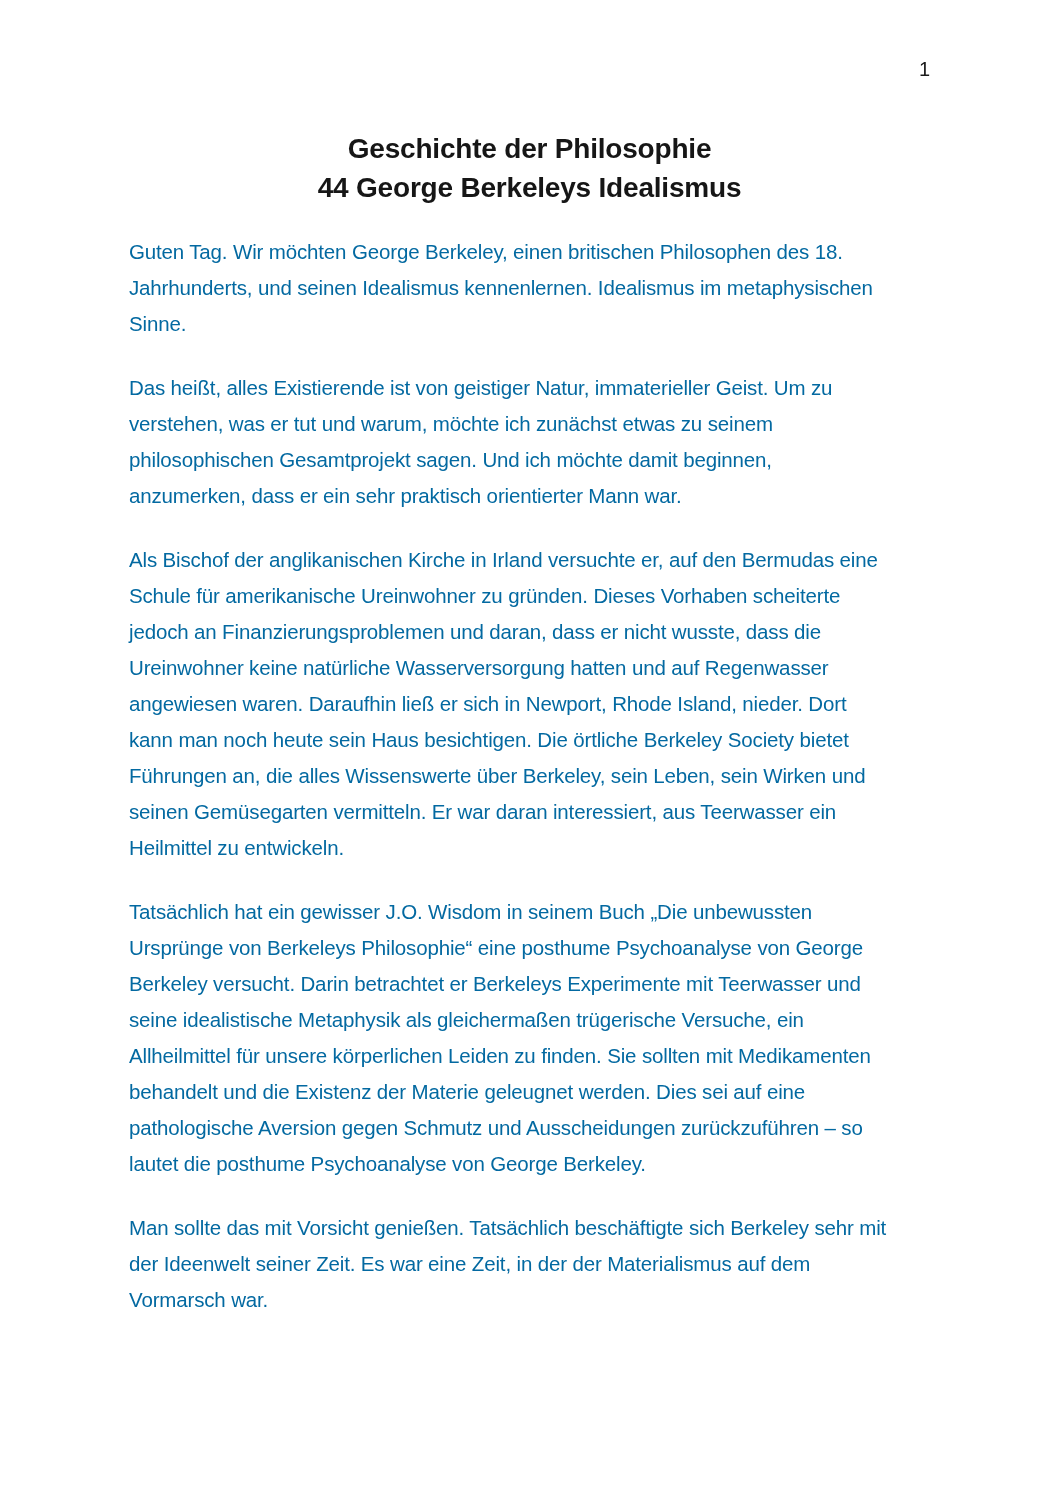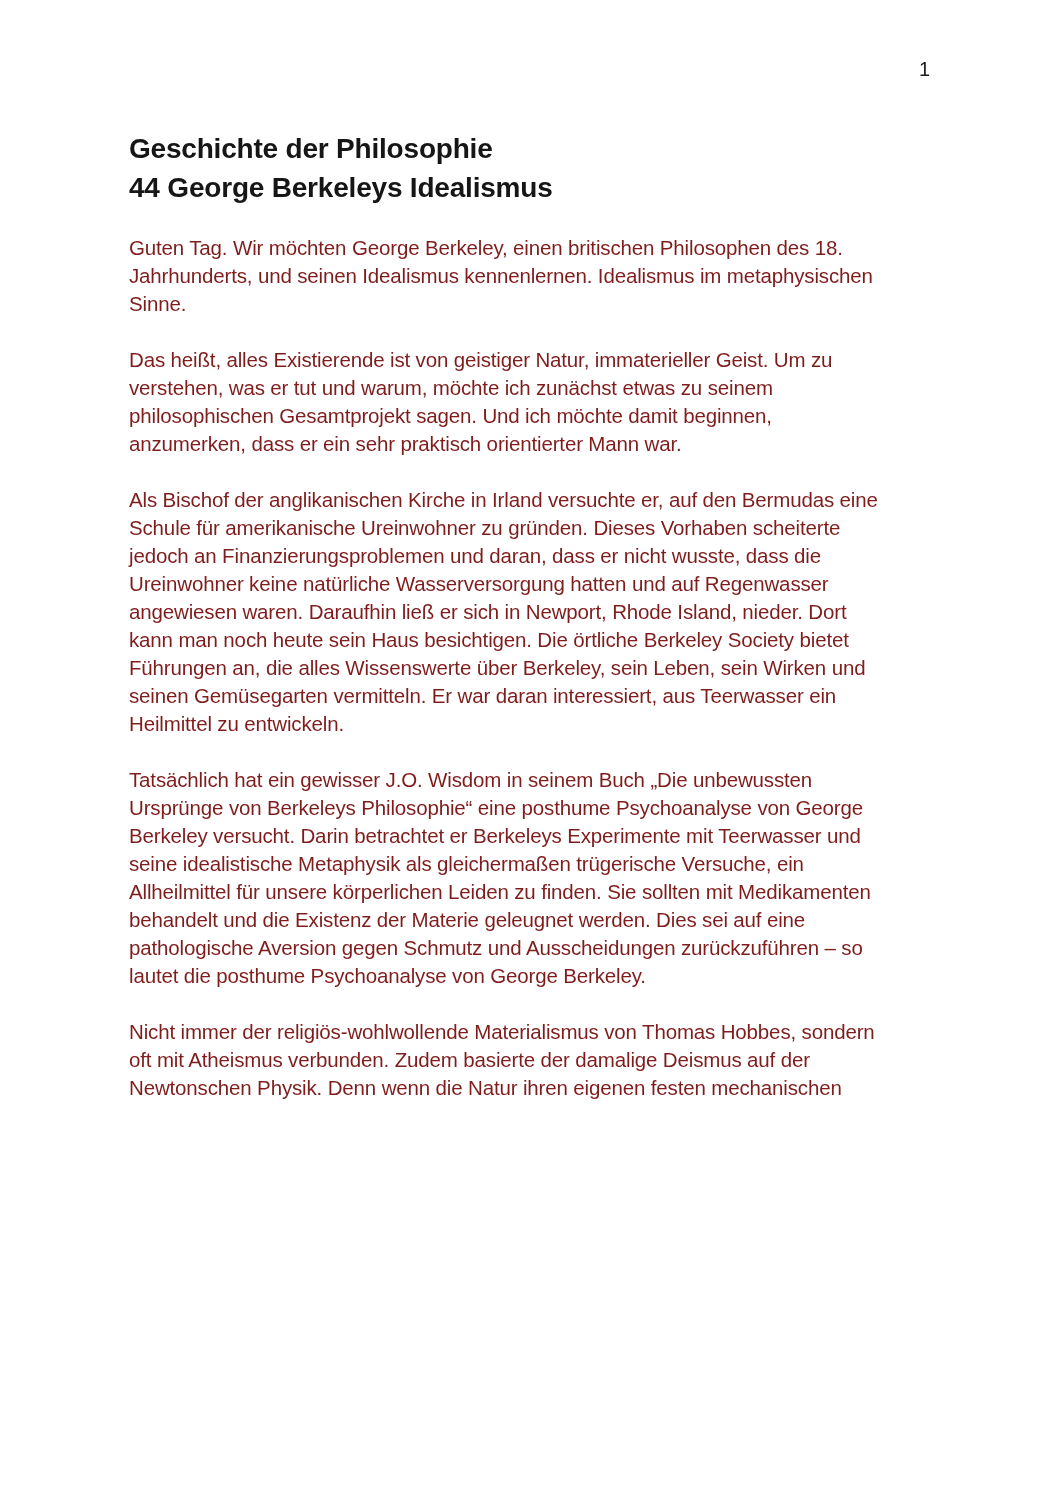--- a/index.html
+++ b/index.html
@@ -22,37 +22,37 @@
     font-family: "Liberation Sans", sans-serif;
   }
   .page-number {
     text-align: right;
     font-size: 20px;
     line-height: 28px;
     color: #1b1b1b;
   }
   .title-block {
     margin-top: 46px;
-    text-align: left;
+    text-align: center;
     font-weight: bold;
     font-size: 28px;
     line-height: 39px;
     letter-spacing: -0.2px;
     color: #161616;
   }
   .body-text {
     margin-top: 27px;
   }
   .para {
     white-space: pre;          
     font-size: 20.5px;
-    line-height: 28px;
+    line-height: 36px;
     letter-spacing: -0.15px;
     margin: 0 0 28px 0;
-    color: #7f1d1d;
+    color: #0369a1;
   }
 </style>
 </head>
 <body>
 
 <div class="page">
 
   <div class="page-number">1</div>
 
   <div class="title-block">
@@ -78,18 +78,18 @@
 seinen Gemüsegarten vermitteln. Er war daran interessiert, aus Teerwasser ein
 Heilmittel zu entwickeln.</p>
     <p class="para">Tatsächlich hat ein gewisser J.O. Wisdom in seinem Buch „Die unbewussten
 Ursprünge von Berkeleys Philosophie“ eine posthume Psychoanalyse von George
 Berkeley versucht. Darin betrachtet er Berkeleys Experimente mit Teerwasser und
 seine idealistische Metaphysik als gleichermaßen trügerische Versuche, ein
 Allheilmittel für unsere körperlichen Leiden zu finden. Sie sollten mit Medikamenten
 behandelt und die Existenz der Materie geleugnet werden. Dies sei auf eine
 pathologische Aversion gegen Schmutz und Ausscheidungen zurückzuführen – so
 lautet die posthume Psychoanalyse von George Berkeley.</p>
-    <p class="para">Nicht immer der religiös-wohlwollende Materialismus von Thomas Hobbes, sondern
-oft mit Atheismus verbunden. Zudem basierte der damalige Deismus auf der
-Newtonschen Physik. Denn wenn die Natur ihren eigenen festen mechanischen</p>
+    <p class="para">Man sollte das mit Vorsicht genießen. Tatsächlich beschäftigte sich Berkeley sehr mit
+der Ideenwelt seiner Zeit. Es war eine Zeit, in der der Materialismus auf dem
+Vormarsch war.</p>
   </div>
 
 </div>
 
 </body></html>

